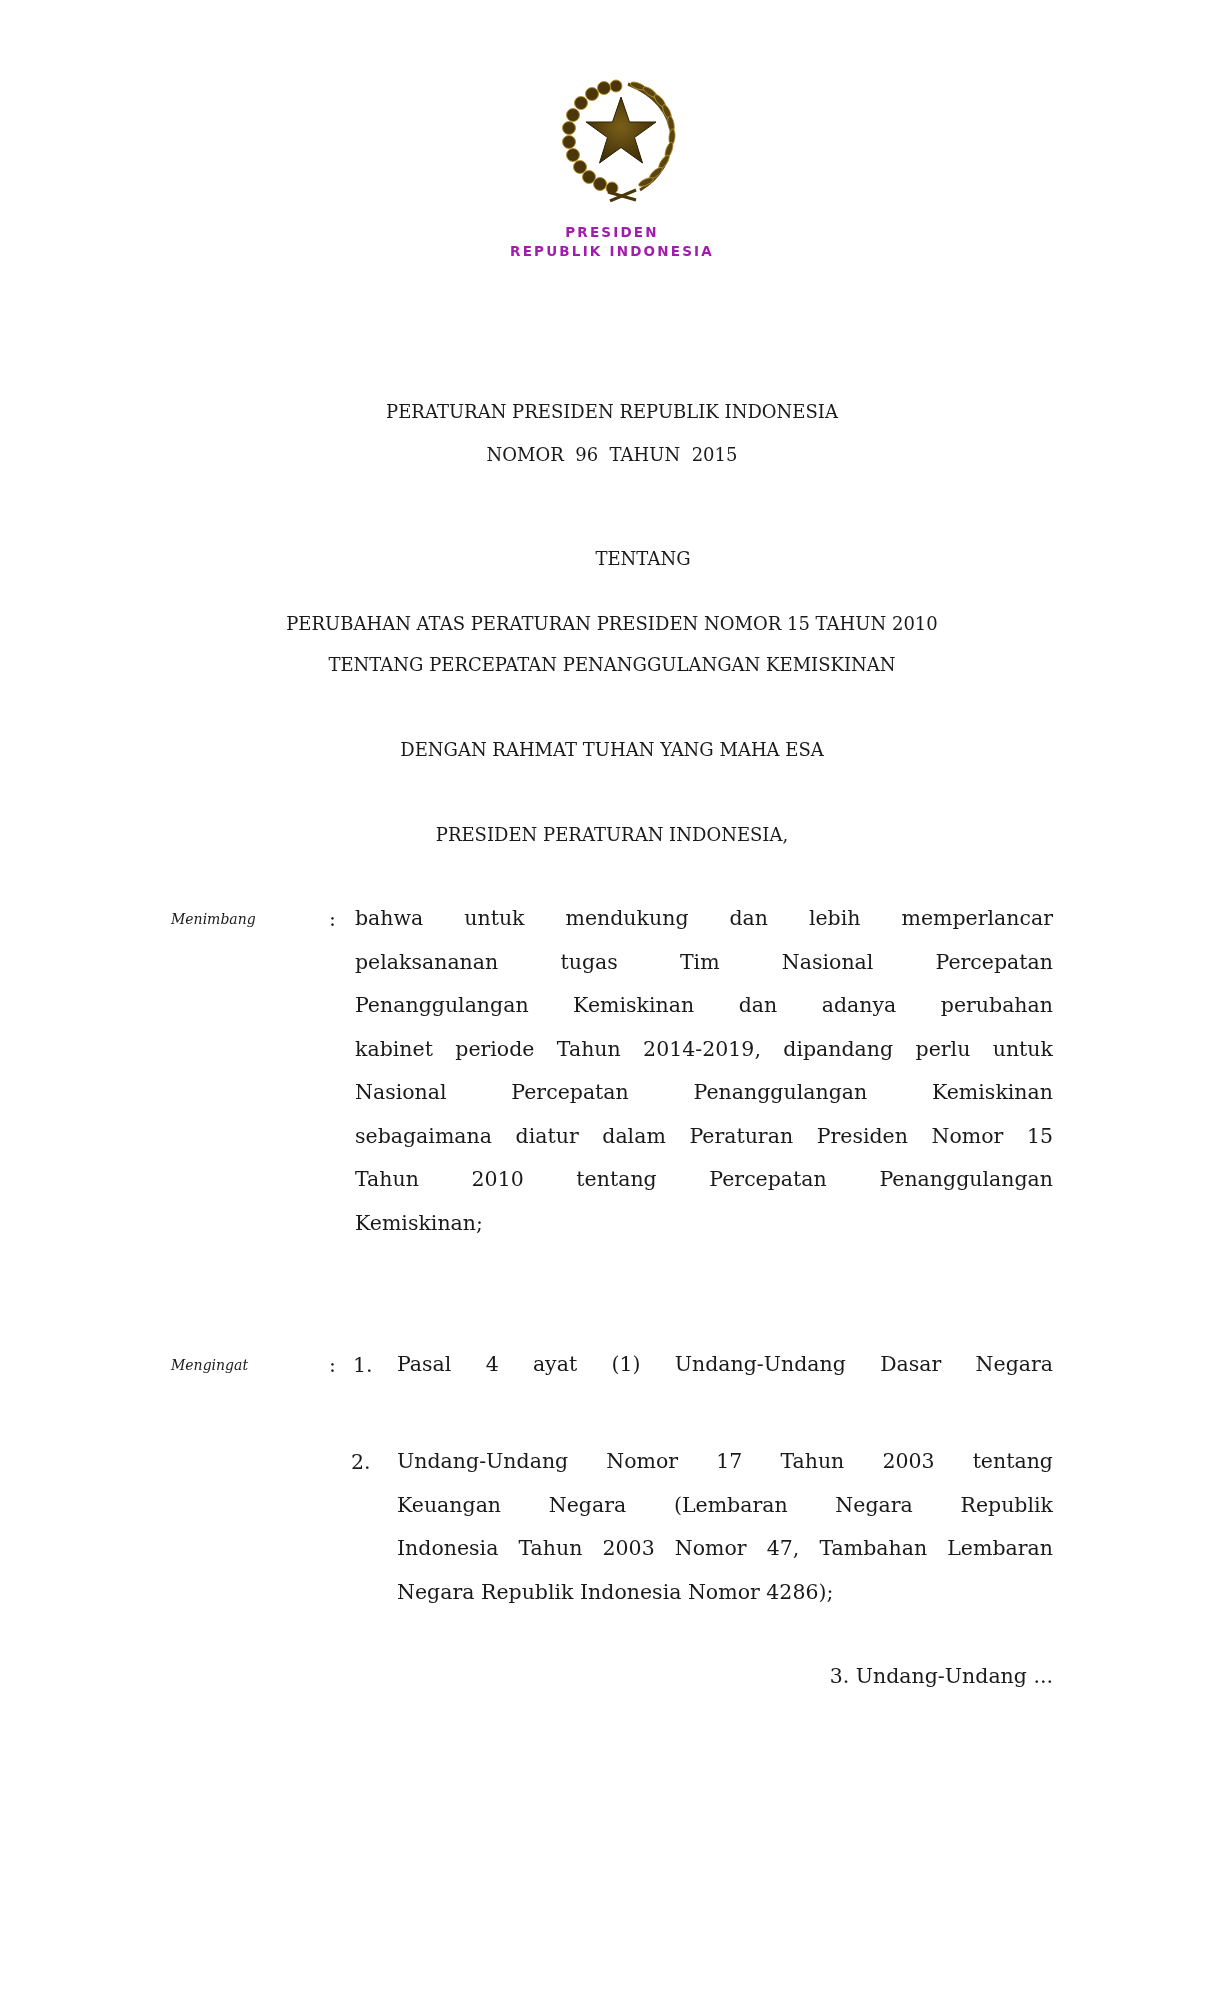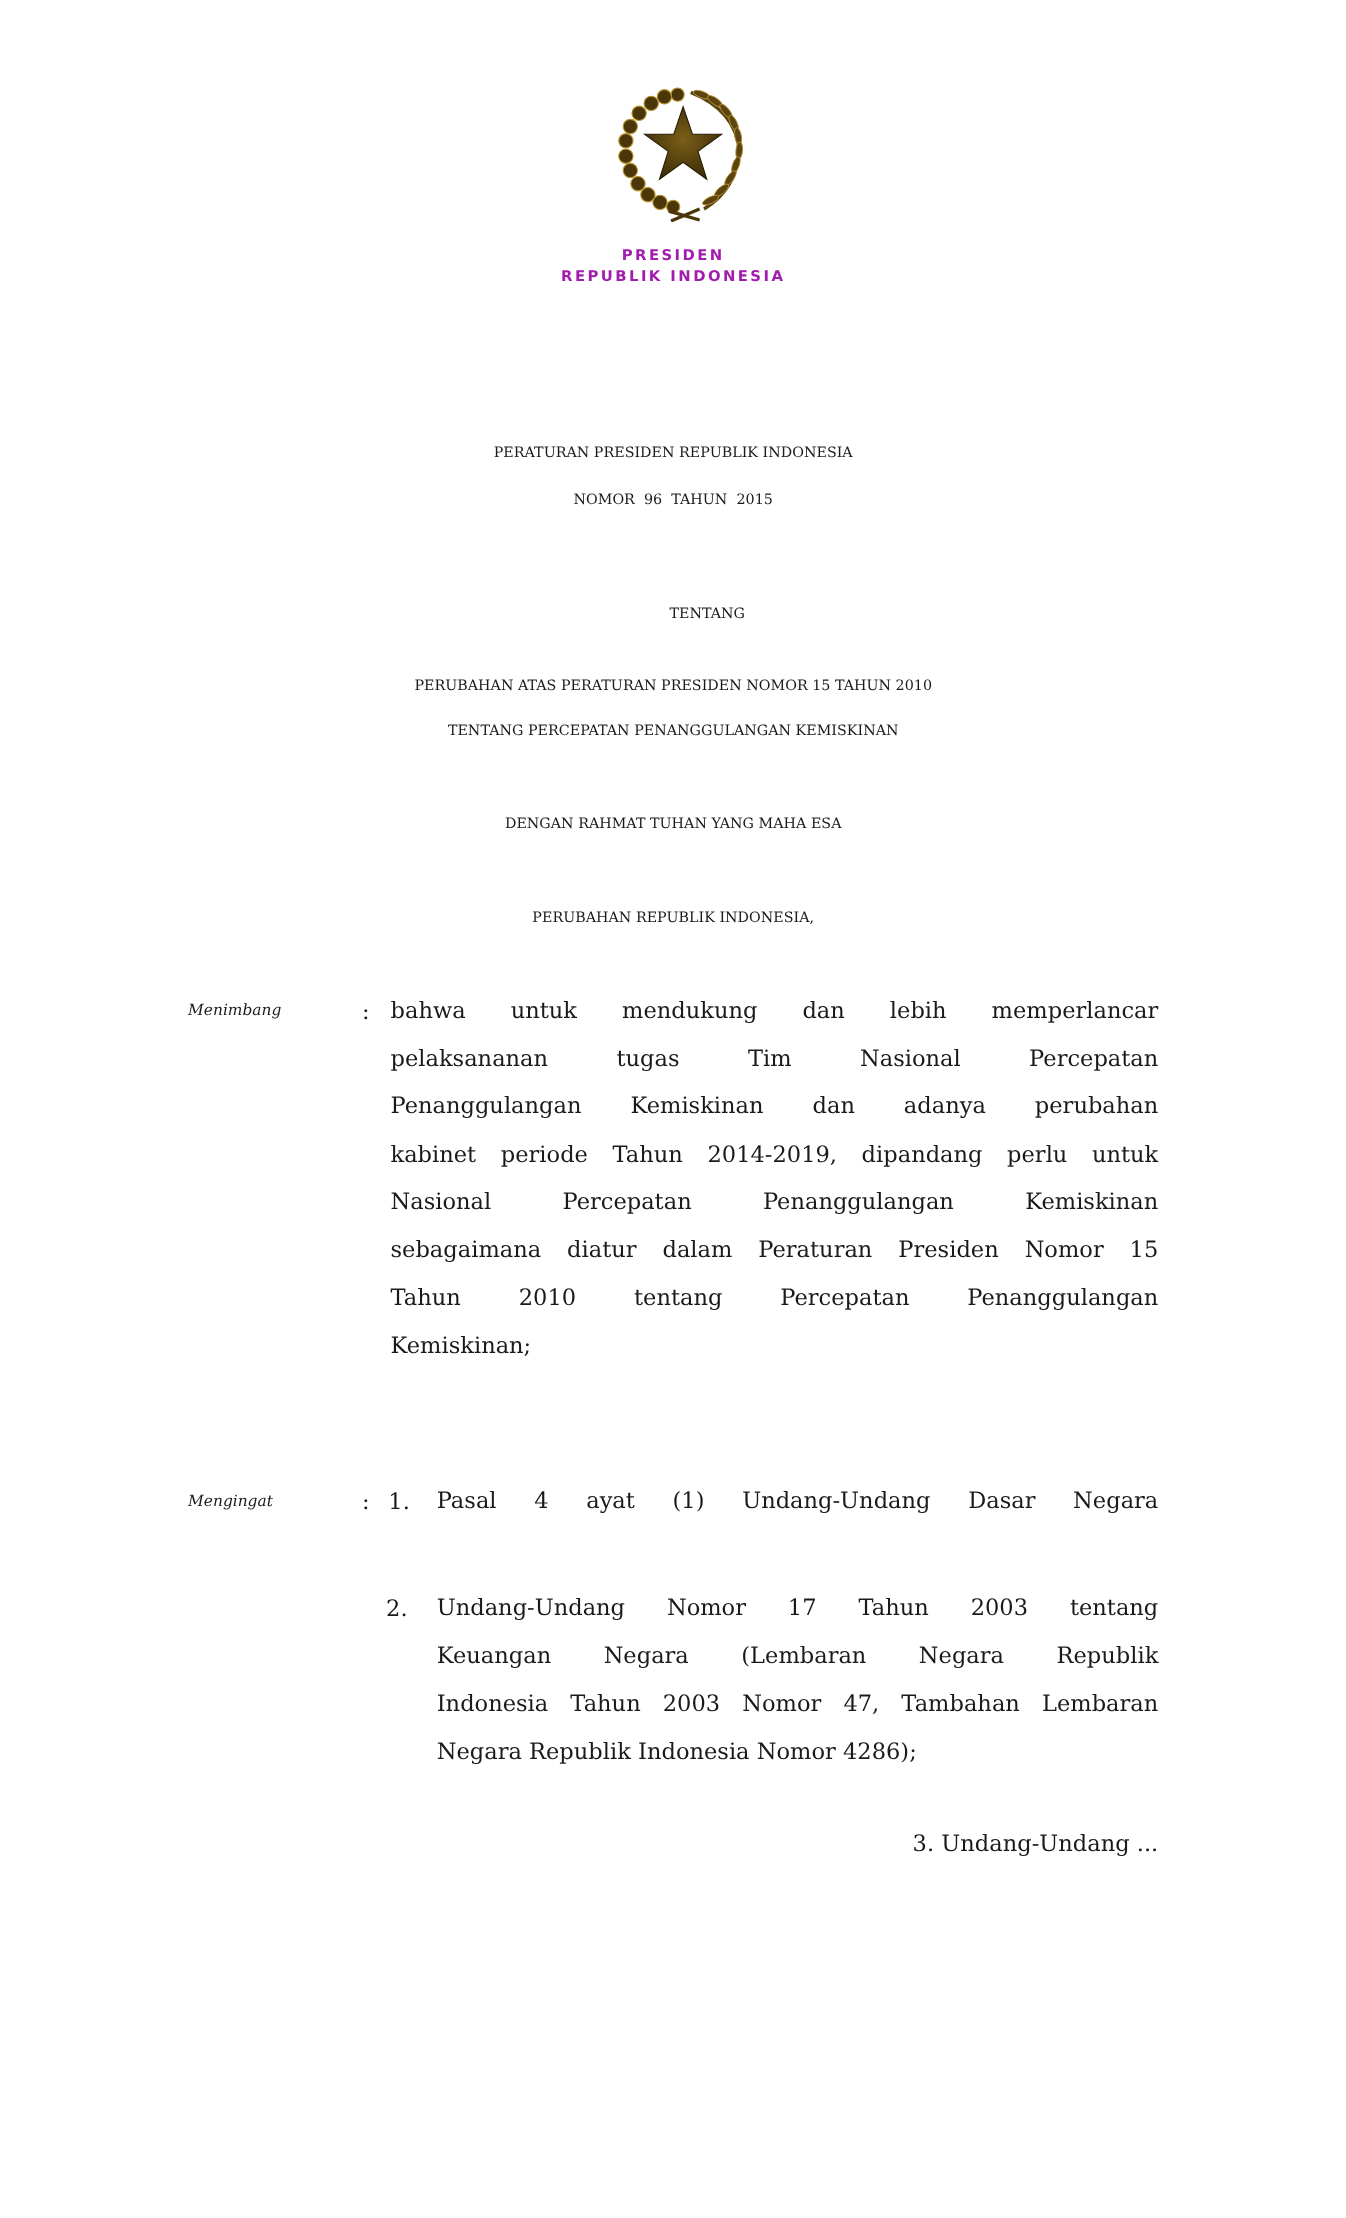--- a/index.html
+++ b/index.html
@@ -9,21 +9,21 @@
   }
   .abs { position: absolute; }
   .emblem { left: 556px; top: 70px; width: 130px; height: 132px; }
   .emblem-caption {
     left: 0; width: 1224px; text-align: center;
     font-family: "DejaVu Sans", sans-serif; font-weight: bold;
     color: #a21caf; font-size: 13.5px; letter-spacing: 2.2px; line-height: 19px;
   }
   .heading {
     left: 0; width: 1224px; text-align: center;
-    font-size: 13px; line-height: 24px; white-space: nowrap;
+    font-size: 18px; line-height: 24px; white-space: nowrap;
   }
   .label { font-size: 14px; line-height: 24px; white-space: nowrap; font-style: italic; }
   .colon { font-size: 20.5px; line-height: 24px; }
   .para {
     font-size: 20.5px; line-height: 43.5px; text-align: justify;
     text-align-last: left; word-spacing: 0px;
   }
   .para .ln { display: block; text-align: justify; text-align-last: justify; height: 43.5px; white-space: nowrap; }
   .para .ln.last { text-align-last: left; }
   .num { font-size: 20.5px; line-height: 24px; }
@@ -83,21 +83,21 @@
 
 <div class="abs emblem-caption" style="top:223px;">PRESIDEN</div>
 <div class="abs emblem-caption" style="top:242px;">REPUBLIK INDONESIA</div>
 
 <div class="abs heading" style="top:400px;">PERATURAN PRESIDEN REPUBLIK INDONESIA</div>
 <div class="abs heading" style="top:443px; white-space:pre;">NOMOR  96  TAHUN  2015</div>
 <div class="abs heading" style="top:547px;padding-left:31px;">TENTANG</div>
 <div class="abs heading" style="top:612px;">PERUBAHAN ATAS PERATURAN PRESIDEN NOMOR 15 TAHUN 2010</div>
 <div class="abs heading" style="top:653px;">TENTANG PERCEPATAN PENANGGULANGAN KEMISKINAN</div>
 <div class="abs heading" style="top:738px;">DENGAN RAHMAT TUHAN YANG MAHA ESA</div>
-<div class="abs heading" style="top:823px;">PERUBAHAN REPUBLIK INDONESIA,</div>
+<div class="abs heading" style="top:823px;">PRESIDEN PERATURAN INDONESIA,</div>
 
 <div>
   <div class="abs label" style="left:171px; top:907px;">Menimbang</div>
   <div class="abs colon" style="left:329px; top:907px;">:</div>
   <div class="abs para" style="left:355px; top:897px; width:698px;">
     <span class="ln">bahwa untuk mendukung dan lebih memperlancar</span>
     <span class="ln">pelaksananan tugas Tim Nasional Percepatan</span>
     <span class="ln">Penanggulangan Kemiskinan dan adanya perubahan</span>
     <span class="ln">kabinet periode Tahun 2014-2019, dipandang perlu untuk</span>
     <span class="ln">Nasional Percepatan Penanggulangan Kemiskinan</span>

